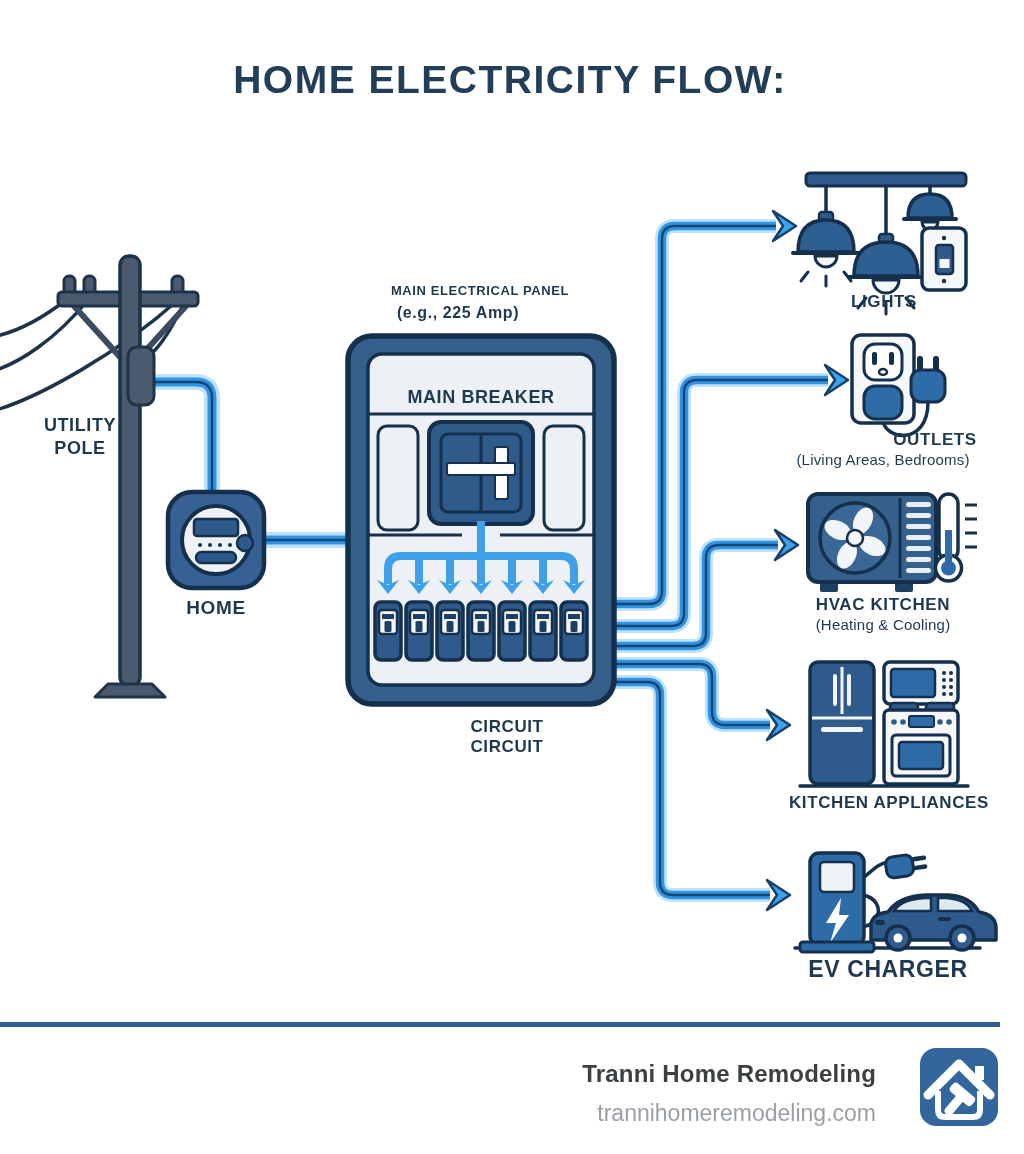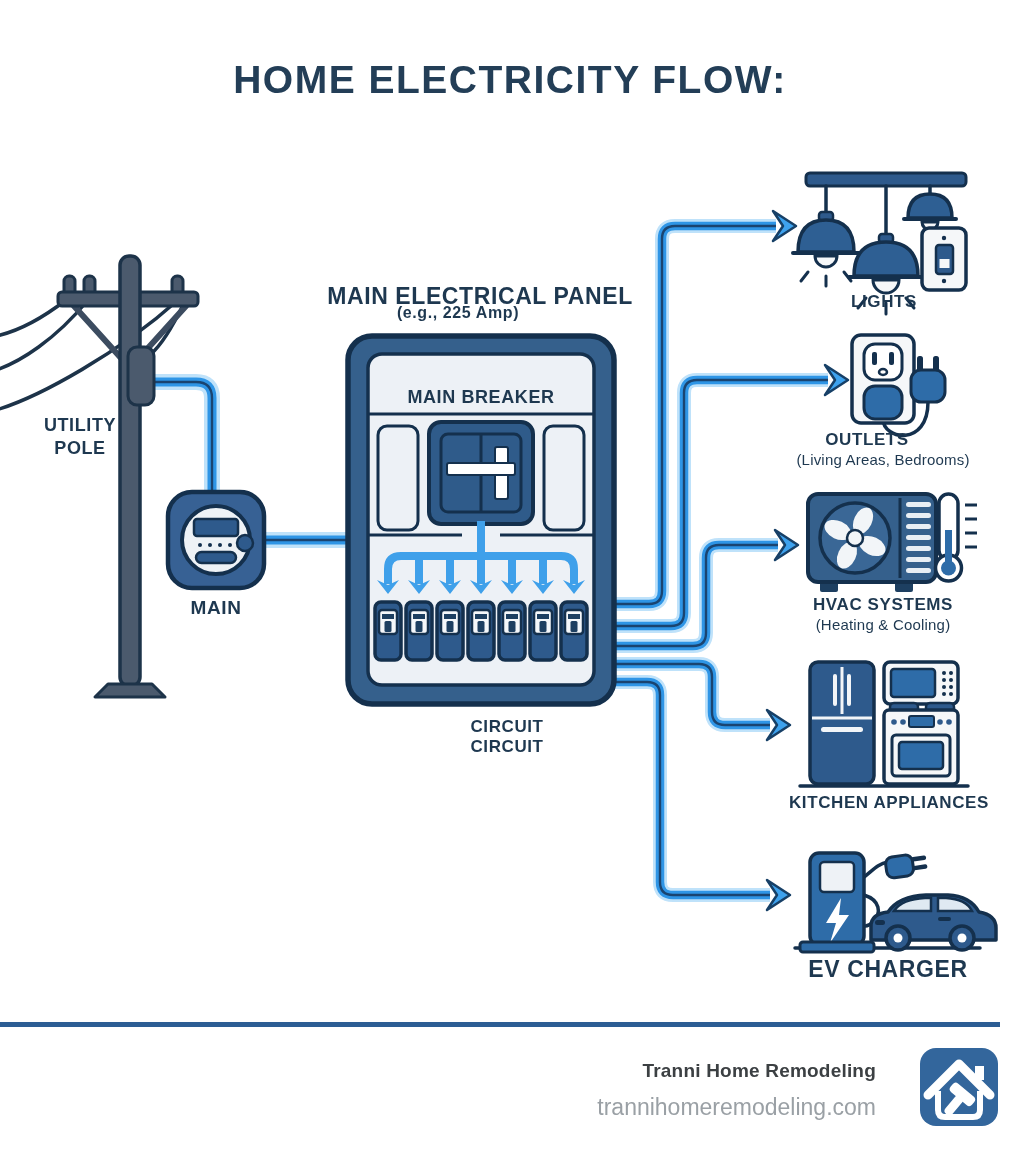--- a/index.html
+++ b/index.html
@@ -7,34 +7,34 @@
     position:relative;width:1000px;height:1154px;background:#ffffff;
     font-family:"Liberation Sans",sans-serif;overflow:hidden;
   }
   .canvas svg{position:absolute;left:0;top:0;}
   .label{position:absolute;transform:translateX(-50%);text-align:center;
     color:#1e3850;font-weight:700;letter-spacing:.6px;white-space:nowrap;}
   .title-line1{left:510px;top:58px;font-size:39px;letter-spacing:1.5px;color:#233e57;}
   .title-line2{left:510px;top:106px;font-size:35px;font-weight:400;letter-spacing:.5px;color:#233e57;}
   .lbl-pole{left:80px;top:414px;font-size:18px;line-height:23px;}
   .lbl-meter{left:216px;top:597px;font-size:19px;}
-  .lbl-panel-title{left:480px;top:283px;font-size:23px;}
+  .lbl-panel-title{left:480px;top:283px;font-size:13px;}
   .lbl-panel-sub{left:458px;top:304px;font-size:16px;}
   .lbl-main-breaker{left:481px;top:387px;font-size:18px;}
   .lbl-circuit{left:481px;top:717px;font-size:17px;line-height:20px;margin-left:26px;}
   .lbl-lights{left:884px;top:292px;font-size:17px;}
-  .lbl-outlets{left:867px;top:430px;font-size:17px;}
+  .lbl-outlets{left:935px;top:430px;font-size:17px;}
   .lbl-outlets-sub{left:883px;top:451px;font-size:15px;font-weight:500;letter-spacing:.2px;text-align:right;}
   .lbl-hvac{left:883px;top:595px;font-size:17px;}
   .lbl-hvac-sub{left:883px;top:616px;font-size:15px;font-weight:500;letter-spacing:.2px;}
   .lbl-kitchen{left:889px;top:793px;font-size:17px;}
   .lbl-ev{left:888px;top:956px;font-size:23px;}
   .footer-rule{position:absolute;left:0;top:1022px;width:1024px;height:5px;background:#2c5d94;}
   .footer-text{position:absolute;right:124px;top:1060px;text-align:right;}
-  .footer-brand{font-size:19px;font-weight:700;color:#3c4043;letter-spacing:.2px;}
+  .footer-brand{font-size:24px;font-weight:700;color:#3c4043;letter-spacing:.2px;}
   .footer-site{font-size:23px;font-weight:400;color:#9aa0a5;margin-top:12px;}
 </style>
 </head>
 <body>
 
 <div class="canvas">
 
 <svg width="1024" height="1154" viewBox="0 0 1024 1154">
   <defs>
     <path id="w1" d="M150,382 H196 Q212,382 212,398 V492"></path>
@@ -323,34 +323,34 @@
     </g>
   </g>
 </svg>
 
 <div class="label title-line1">HOME ELECTRICITY FLOW:</div>
 
 <div class="label lbl-pole">
   <div>UTILITY</div>
   <div>POLE</div>
 </div>
-<div class="label lbl-meter">MAIN</div>
+<div class="label lbl-meter">HOME</div>
 
 <div class="label lbl-panel-title">MAIN ELECTRICAL PANEL</div>
 <div class="label lbl-panel-sub">(e.g., 225 Amp)</div>
 <div class="label lbl-main-breaker">MAIN BREAKER</div>
 <div class="label lbl-circuit">
   <div>CIRCUIT</div>
   <div>CIRCUIT</div>
 </div>
 
 <div class="label lbl-lights">LIGHTS</div>
 <div class="label lbl-outlets">OUTLETS</div>
 <div class="label lbl-outlets-sub">(Living Areas, Bedrooms)</div>
-<div class="label lbl-hvac">HVAC SYSTEMS</div>
+<div class="label lbl-hvac">HVAC KITCHEN</div>
 <div class="label lbl-hvac-sub">(Heating &amp; Cooling)</div>
 <div class="label lbl-kitchen">KITCHEN APPLIANCES</div>
 <div class="label lbl-ev">EV CHARGER</div>
 
 <div class="footer-rule"></div>
 <div class="footer-text">
   <div class="footer-brand">Tranni Home Remodeling</div>
   <div class="footer-site">trannihomeremodeling.com</div>
 </div>
 

